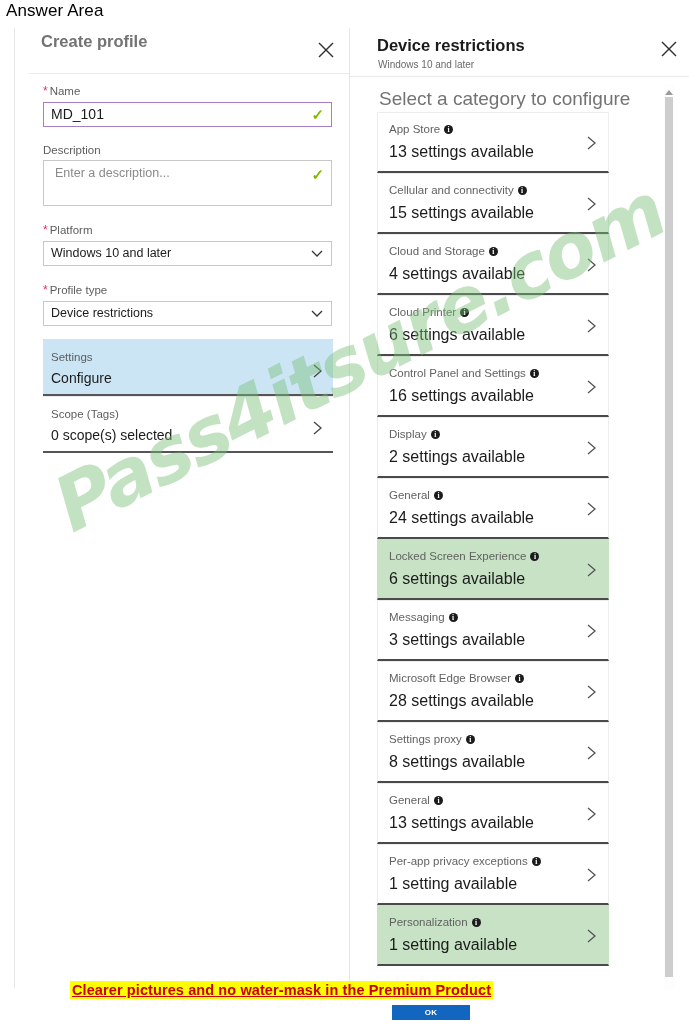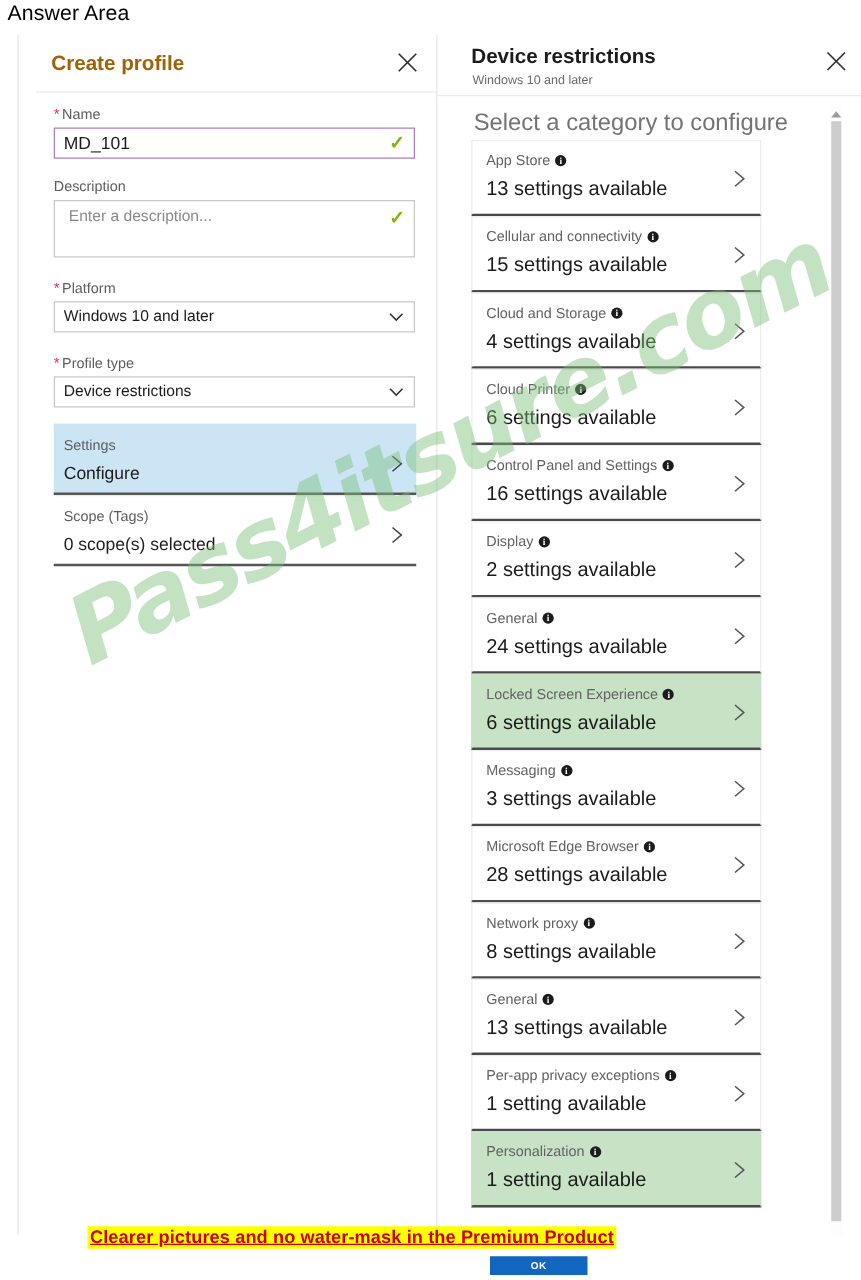--- a/index.html
+++ b/index.html
@@ -38,24 +38,24 @@
     background: #fff;
     border-left: 1px solid #e6e6e6;
   }
   #create-profile-header {
     position: relative;
     height: 45px;
   }
   #create-profile-title {
     position: absolute;
     left: 26px;
-    top: 14px;
+    top: 4px;
     font-size: 16.5px;
     font-weight: 600;
-    color: #a16207;
+    color: #737373;
   }
   .blade-close {
     position: absolute;
     width: 22px;
     height: 22px;
     cursor: pointer;
   }
   .blade-close svg { display:block; }
   #create-profile-close { right: 12px; top: 11px; }
   #create-profile-rule {
@@ -517,21 +517,21 @@
           </svg></span>
       </div>
       <div class="cat-card">
         <div class="cat-name"><span>Microsoft Edge Browser</span><span class="cat-info">i</span></div>
         <div class="cat-count">28 settings available</div>
         <span class="cat-chev"><svg viewBox="0 0 15 22" width="15" height="22">
             <polyline points="4,5 11,11 4,17" fill="none" stroke="#555" stroke-width="1.3"></polyline>
           </svg></span>
       </div>
       <div class="cat-card">
-        <div class="cat-name"><span>Network proxy</span><span class="cat-info">i</span></div>
+        <div class="cat-name"><span>Settings proxy</span><span class="cat-info">i</span></div>
         <div class="cat-count">8 settings available</div>
         <span class="cat-chev"><svg viewBox="0 0 15 22" width="15" height="22">
             <polyline points="4,5 11,11 4,17" fill="none" stroke="#555" stroke-width="1.3"></polyline>
           </svg></span>
       </div>
       <div class="cat-card">
         <div class="cat-name"><span>General</span><span class="cat-info">i</span></div>
         <div class="cat-count">13 settings available</div>
         <span class="cat-chev"><svg viewBox="0 0 15 22" width="15" height="22">
             <polyline points="4,5 11,11 4,17" fill="none" stroke="#555" stroke-width="1.3"></polyline>

